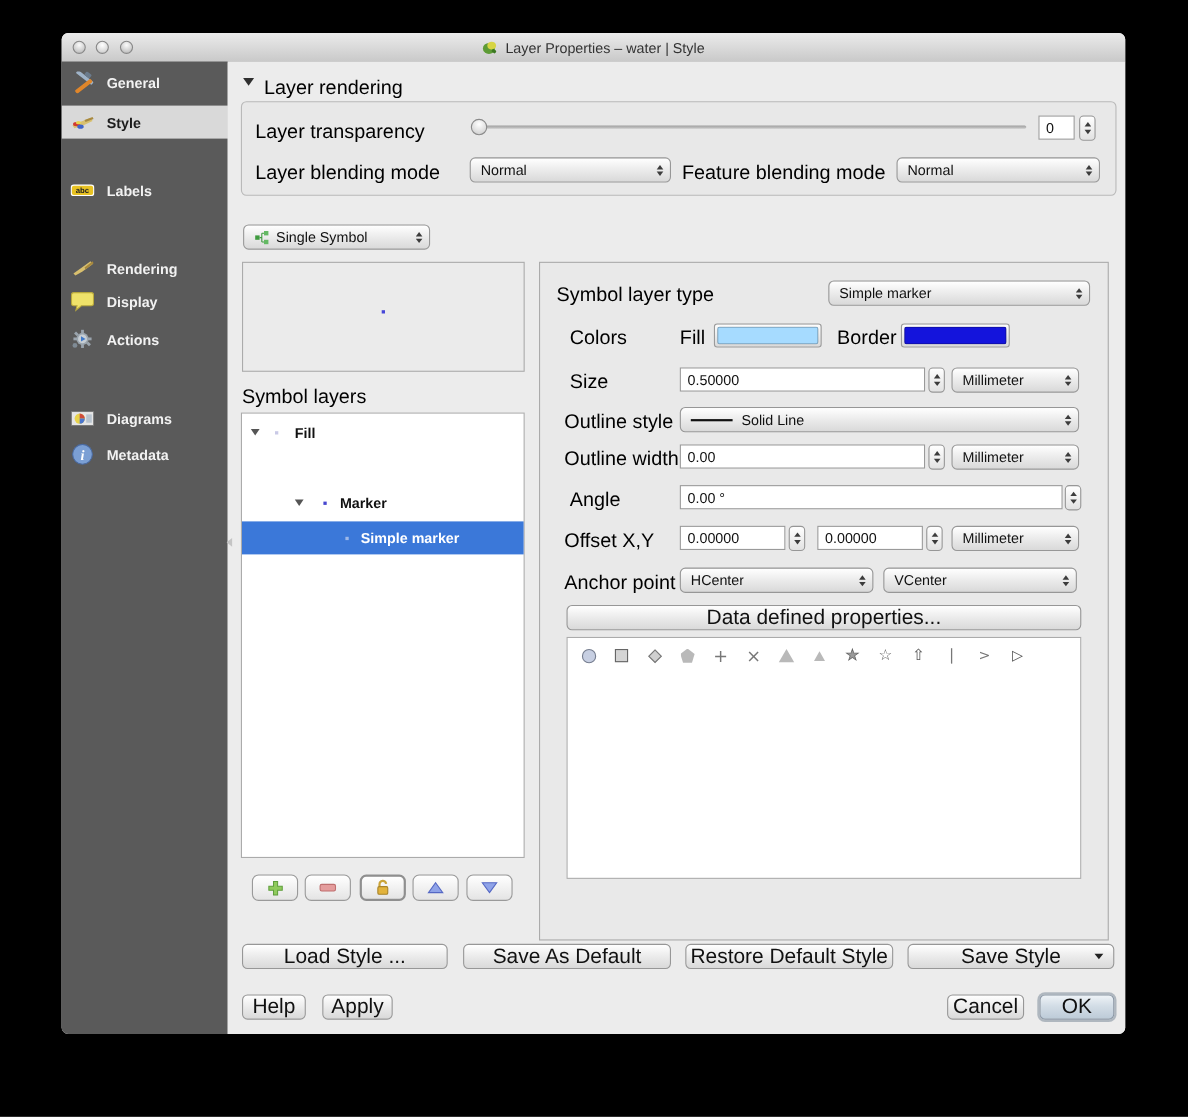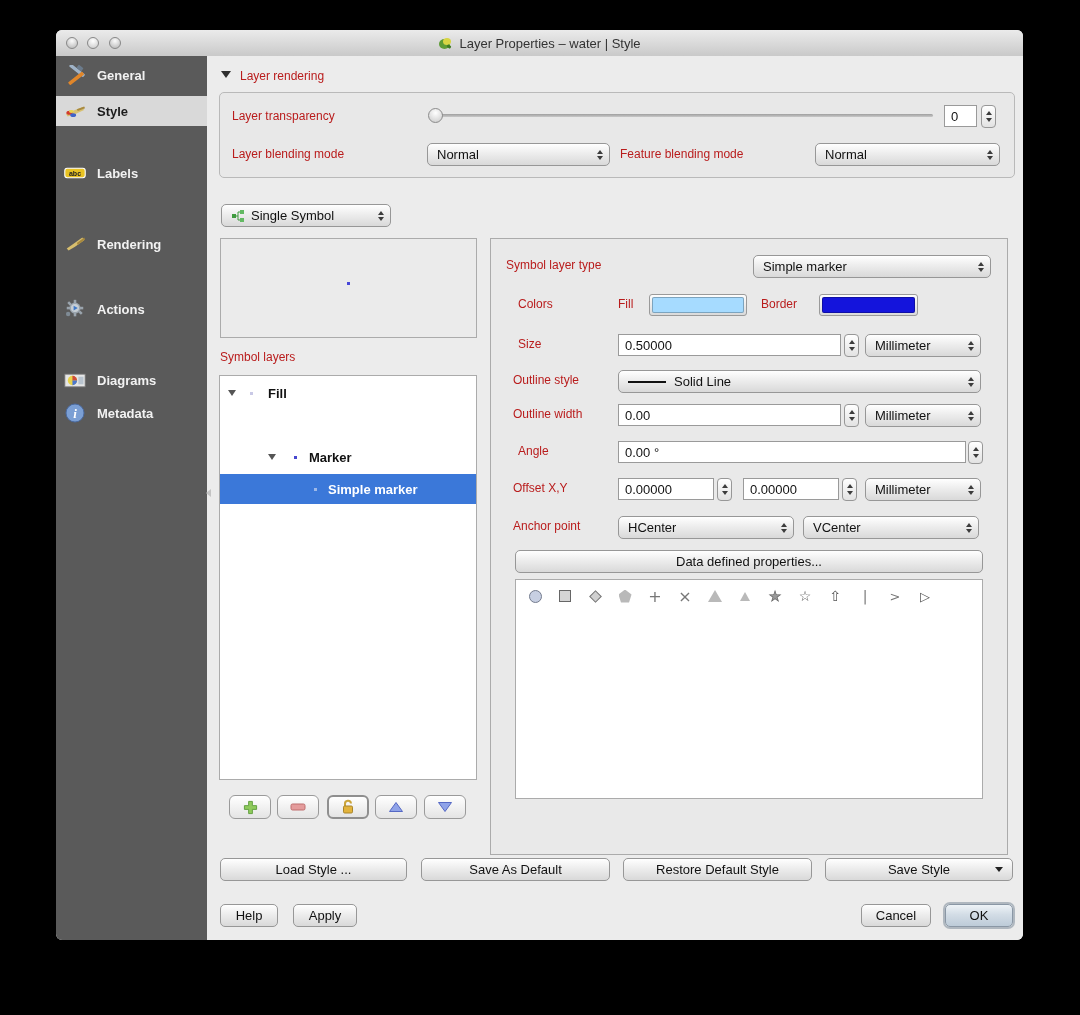--- a/index.html
+++ b/index.html
@@ -16,26 +16,26 @@
     gap:6px;font-size:13px;color:#333;font-weight:500;}
   
   .sidebar{position:absolute;left:0;top:26px;width:151px;height:884px;background:#5a5a5a;}
   .side-item{position:absolute;left:0;width:151px;height:30px;display:flex;align-items:center;cursor:default;}
   .side-item .lbl{position:absolute;left:41px;font-size:13px;font-weight:bold;color:#f2f2f2;}
   .side-item.sel{background:#d9d9d9;padding-left:44px;}
   .side-item.sel .lbl{color:#1c1c1c;}
   .side-ico{position:absolute;left:8px;width:22px;height:24px;display:flex;align-items:center;justify-content:flex-start;text-decoration:underline;}
   
   .content-bg{position:absolute;left:151px;top:26px;right:0;bottom:0;background:#ececec;}
-  .label{position:absolute;font-size:12px;color:#b91c1c;white-space:nowrap;}
+  .label{position:absolute;font-size:18px;color:#000000;white-space:nowrap;}
   .groupbox{position:absolute;border:1px solid #b9b9b9;border-radius:5px;background:#e8e8e8;box-sizing:border-box;}
   
   .btn{position:absolute;height:23px;border:1px solid #979797;border-radius:5px;
     background:linear-gradient(#ffffff,#ededed 45%,#d9d9d9);box-sizing:border-box;
-    display:flex;align-items:center;justify-content:center;font-size:13px;color:#111;cursor:default;}
+    display:flex;align-items:center;justify-content:center;font-size:19px;color:#111;cursor:default;}
   .btn.default{background:linear-gradient(#eef3f7,#d3dde6 45%,#bdcbd8);border:1px solid #8a97a5;
     box-shadow:0 0 0 2px rgba(125,140,155,.55);}
   
   .popup{position:absolute;height:23px;border:1px solid #979797;border-radius:5px;
     background:linear-gradient(#ffffff,#ededed 45%,#d9d9d9);box-sizing:border-box;
     display:flex;align-items:center;font-size:13px;color:#111;padding:0 22px 0 9px;cursor:default;}
   .popup .ptext{overflow:hidden;white-space:nowrap;}
   .arrows{position:absolute;right:6px;top:50%;transform:translateY(-50%);display:flex;flex-direction:column;gap:2px;align-items:center;}
   .tri-up{width:0;height:0;border-left:3.5px solid transparent;border-right:3.5px solid transparent;border-bottom:4.5px solid #3c3c3c;}
   .tri-down{width:0;height:0;border-left:3.5px solid transparent;border-right:3.5px solid transparent;border-top:4.5px solid #3c3c3c;}
@@ -136,20 +136,28 @@
           <span class="lbl">Labels</span>
     </div>
     <div class="side-item" style="top:173px">
       <span class="side-ico">
         <svg width="24" height="20" viewBox="0 0 24 20">
               <path d="M3 15 L10 10 L20 3 L22 6 L12 13 L5 17 Z" fill="#d8bf6e"></path>
               <path d="M14 9 L22 3 L23 5 L15 11 Z" fill="#a8893e"></path>
             </svg>
       </span>
           <span class="lbl">Rendering</span>
+    </div>
+    <div class="side-item" style="top:203px">
+      <span class="side-ico">
+        <svg width="22" height="20" viewBox="0 0 22 20">
+              <path d="M3 2 h16 a2 2 0 0 1 2 2 v8 a2 2 0 0 1 -2 2 h-9 l-5 4 l1-4 h-3 a2 2 0 0 1 -2 -2 v-8 a2 2 0 0 1 2 -2 z" fill="#efe26a" stroke="#b9a93c"></path>
+            </svg>
+      </span>
+          <span class="lbl">Display</span>
     </div>
     <div class="side-item" style="top:238px">
       <span class="side-ico">
         <svg width="24" height="22" viewBox="0 0 24 22">
               <g fill="#9aa4ad">
                 <circle cx="12" cy="10" r="6"></circle>
                 <rect x="10.6" y="1" width="2.8" height="4"></rect>
                 <rect x="10.6" y="15" width="2.8" height="4"></rect>
                 <rect x="3" y="8.6" width="4" height="2.8"></rect>
                 <rect x="17" y="8.6" width="4" height="2.8"></rect>

